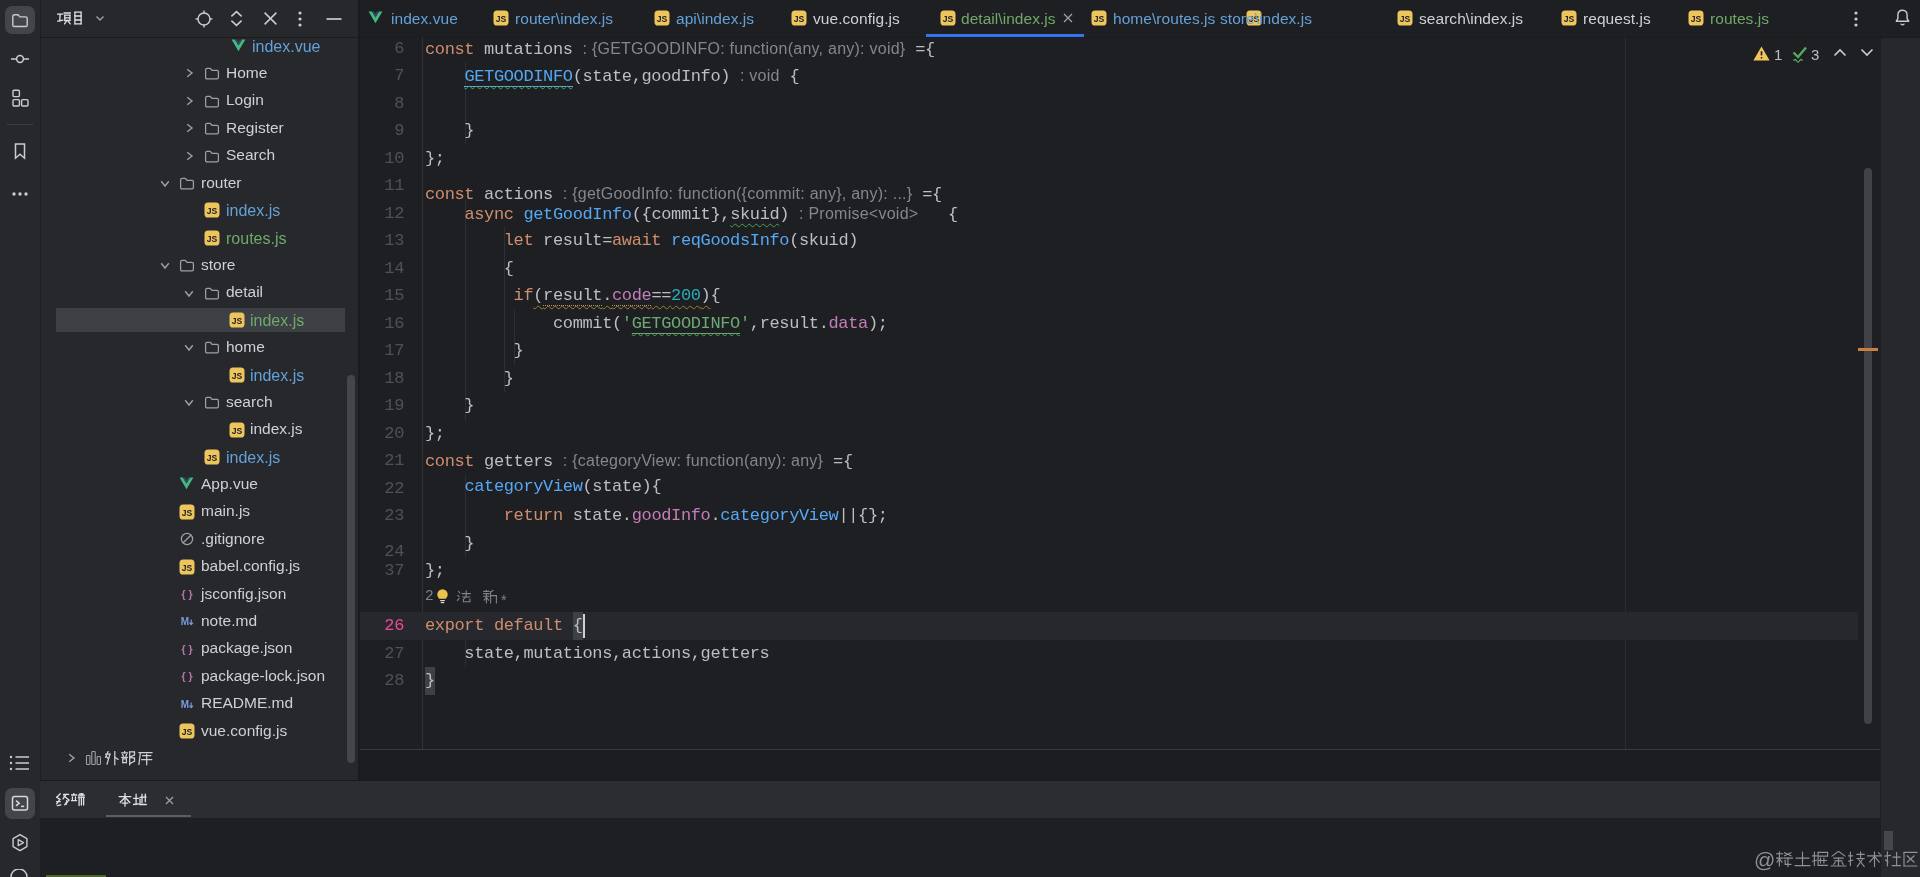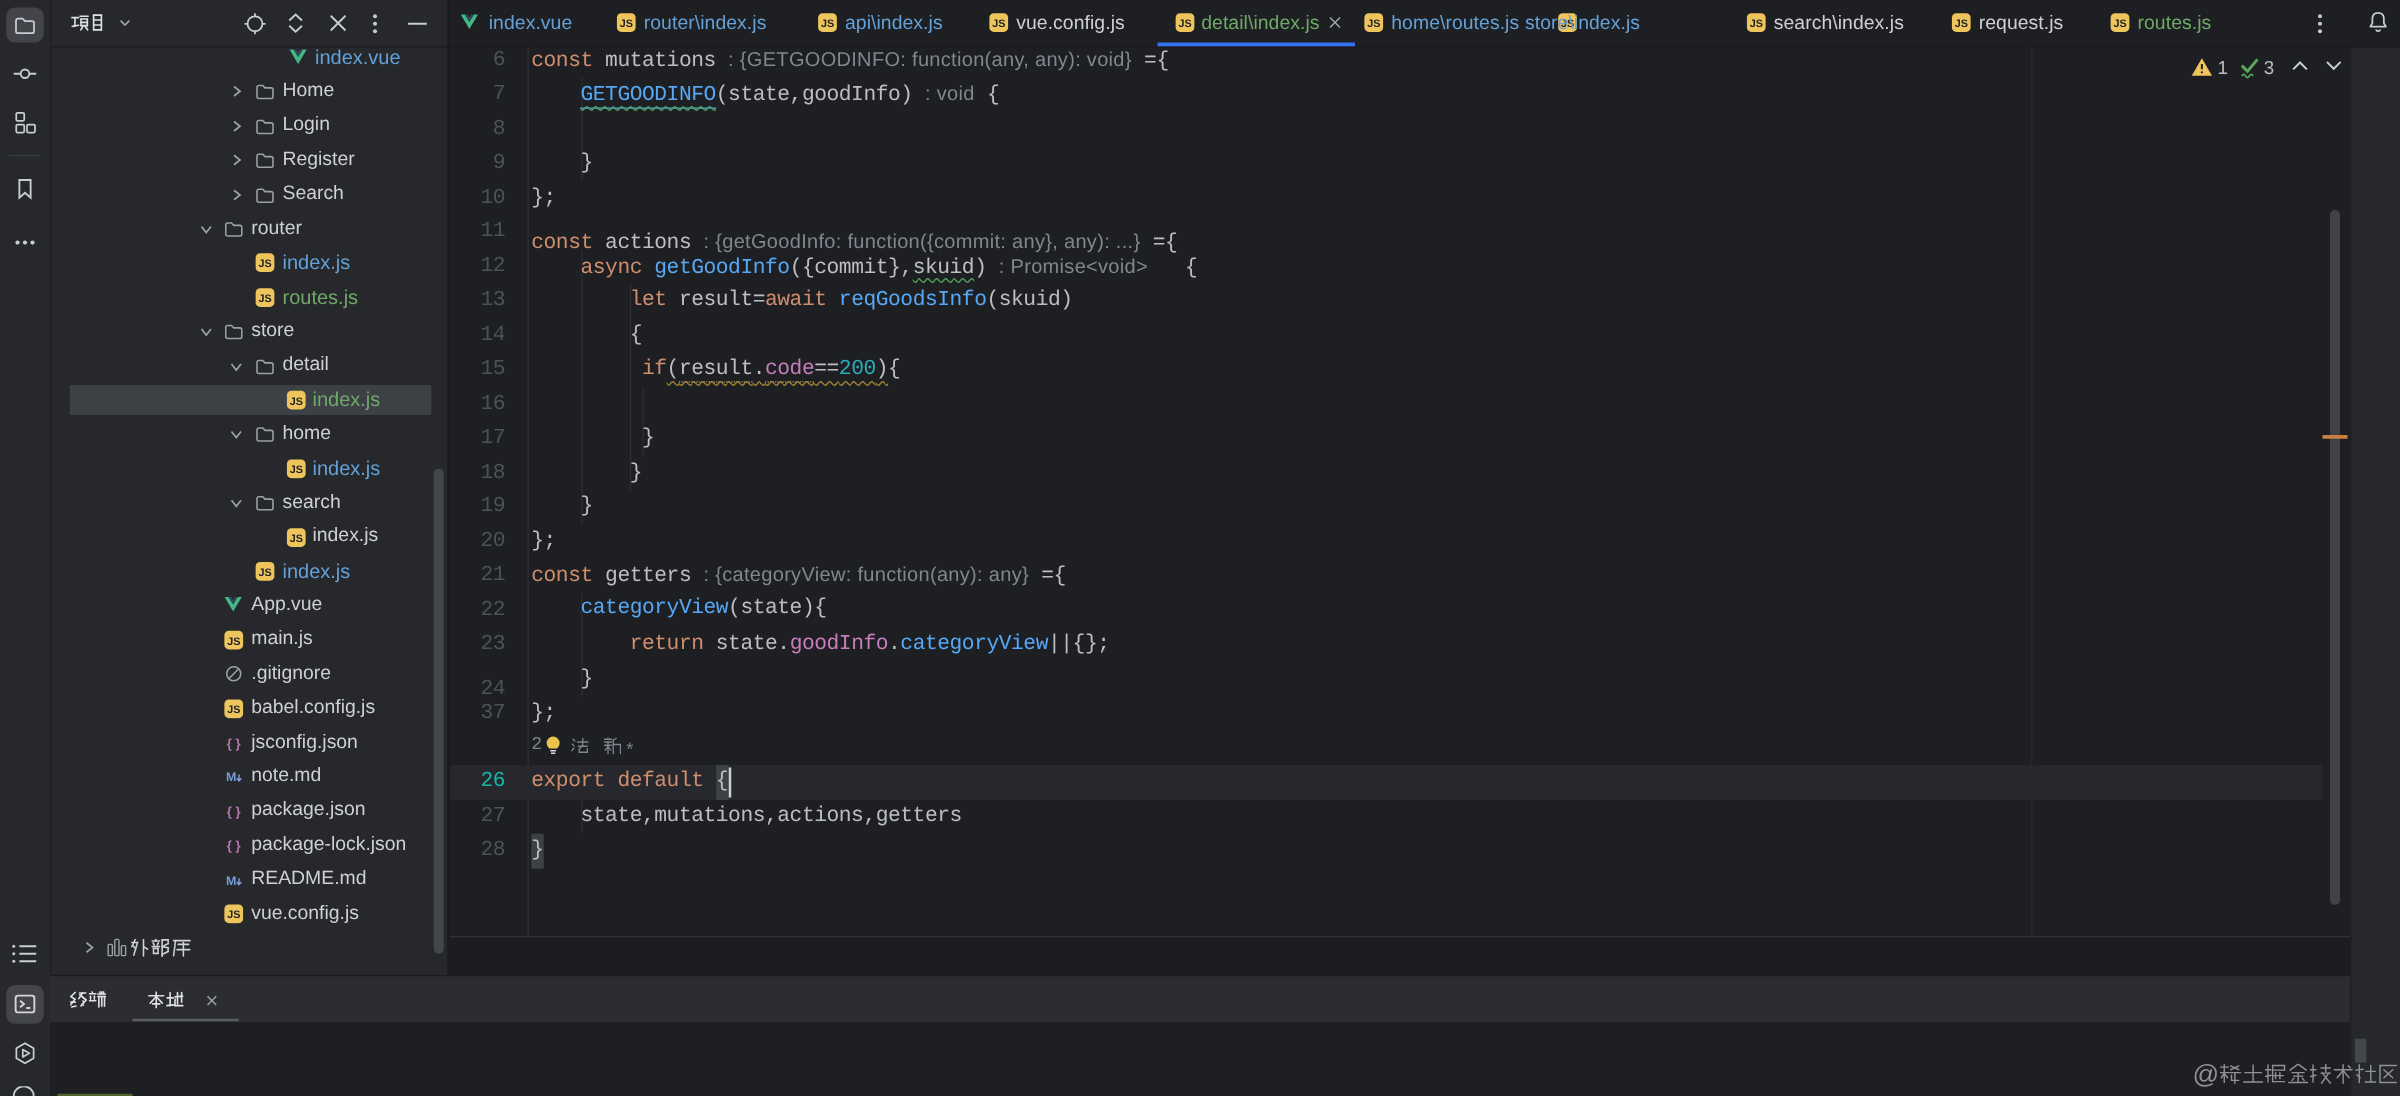--- a/index.html
+++ b/index.html
@@ -529,32 +529,33 @@
     <div class="gut" style="top:309.75px">16</div>
     <div class="gut" style="top:337.25px">17</div>
     <div class="gut" style="top:364.75px">18</div>
     <div class="gut" style="top:392.25px">19</div>
     <div class="gut" style="top:419.75px">20</div>
     <div class="gut" style="top:447.25px">21</div>
     <div class="gut" style="top:474.75px">22</div>
     <div class="gut" style="top:502.25px">23</div>
     <div class="gut" style="top:538px">24</div>
     <div class="gut" style="top:557.25px">37</div>
-    <div class="gut" style="top:612.25px;color:#14b8a6">26</div>
+    <div class="gut" style="top:612.25px;color:#ec4899">26</div>
     <div class="gut" style="top:639.75px">27</div>
     <div class="gut" style="top:667.25px">28</div>
     <div class="cl" style="top:34.75px"><span class="k">const</span> mutations <span class="i">: {GETGOODINFO: function(any, any): void}</span> ={</div>
     <div class="cl" style="top:62.25px">    <span class="f udecl">GETGOODINFO</span>(state,goodInfo) <span class="i">: void</span> {</div>
     <div class="cl" style="top:117.25px">    }</div>
     <div class="cl" style="top:144.75px">};</div>
     <div class="cl" style="top:180px"><span class="k">const</span> actions <span class="i">: {getGoodInfo: function({commit: any}, any): ...}</span> ={</div>
     <div class="cl" style="top:199.75px">    <span class="k">async</span> <span class="f">getGoodInfo</span>({commit},<span class="sqg">skuid</span>) <span class="i">: Promise&lt;void&gt;</span>   {</div>
     <div class="cl" style="top:227.25px">        <span class="k">let</span> result=<span class="k">await</span> <span class="f">reqGoodsInfo</span>(skuid)</div>
     <div class="cl" style="top:254.75px">        {</div>
     <div class="cl" style="top:282.25px">         <span class="k">if</span><span class="wy">(<span class="udot">result</span>.<span class="p udot">code</span>==<span class="n">200</span>)</span>{</div>
+    <div class="cl" style="top:309.75px">             commit(<span class="s">'</span><span class="s ustr">GETGOODINFO</span><span class="s">'</span>,result.<span class="p">data</span>);</div>
     <div class="cl" style="top:337.25px">         }</div>
     <div class="cl" style="top:364.75px">        }</div>
     <div class="cl" style="top:392.25px">    }</div>
     <div class="cl" style="top:419.75px">};</div>
     <div class="cl" style="top:447.25px"><span class="k">const</span> getters <span class="i">: {categoryView: function(any): any}</span> ={</div>
     <div class="cl" style="top:473px">    <span class="f">categoryView</span>(state){</div>
     <div class="cl" style="top:502.25px">        <span class="k">return</span> state.<span class="p">goodInfo</span>.<span class="f">categoryView</span>||{};</div>
     <div class="cl" style="top:529.75px">    }</div>
     <div class="cl" style="top:557.25px">};</div>
     <div class="abs" style="left:425px;top:587.50px;font-size:14.5px;color:#7e838d;font-family:Liberation Mono,monospace">2</div>

